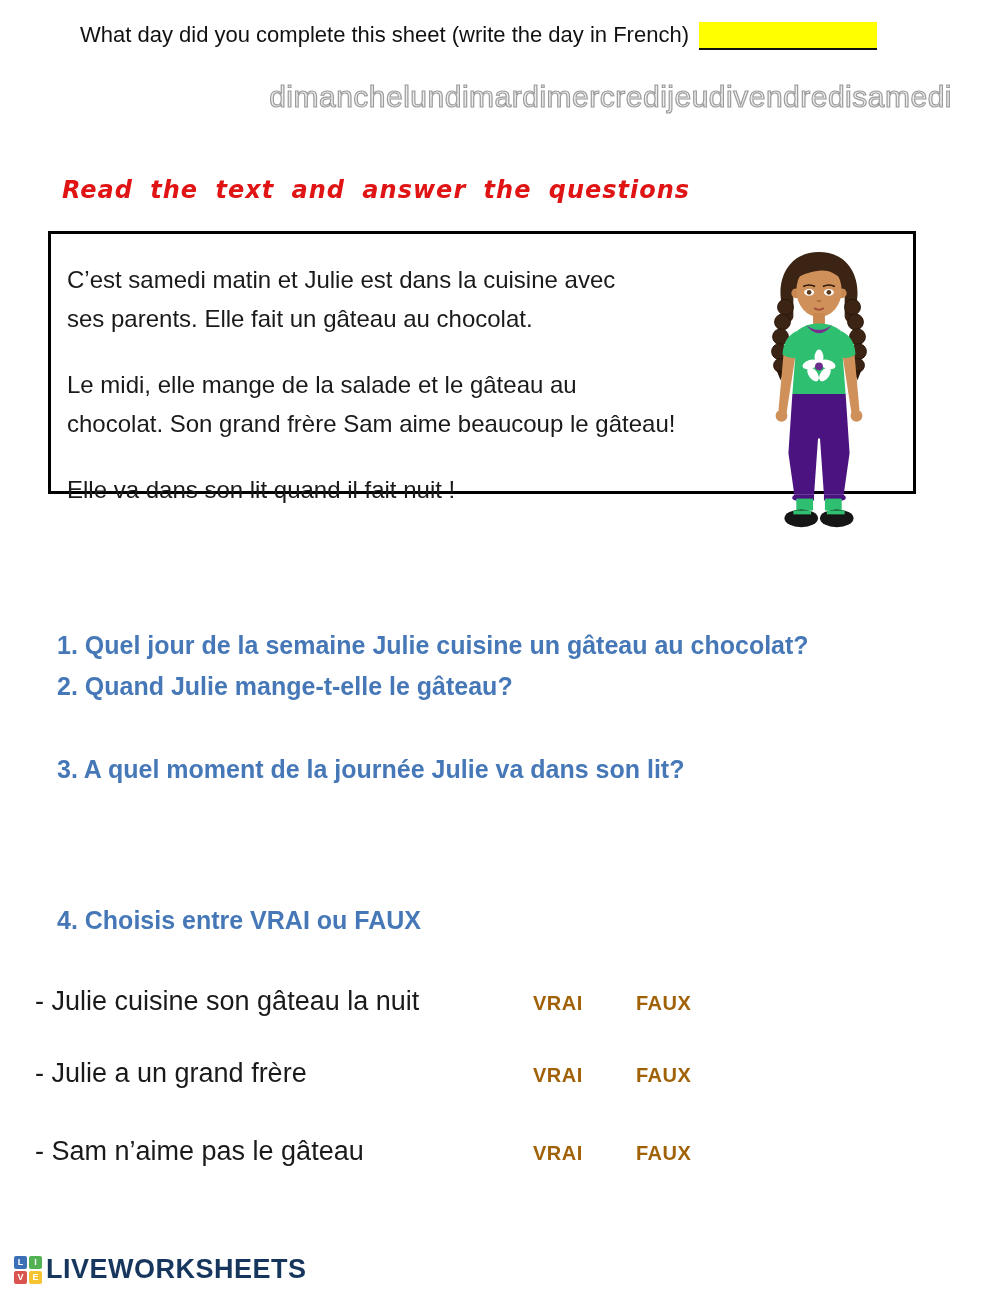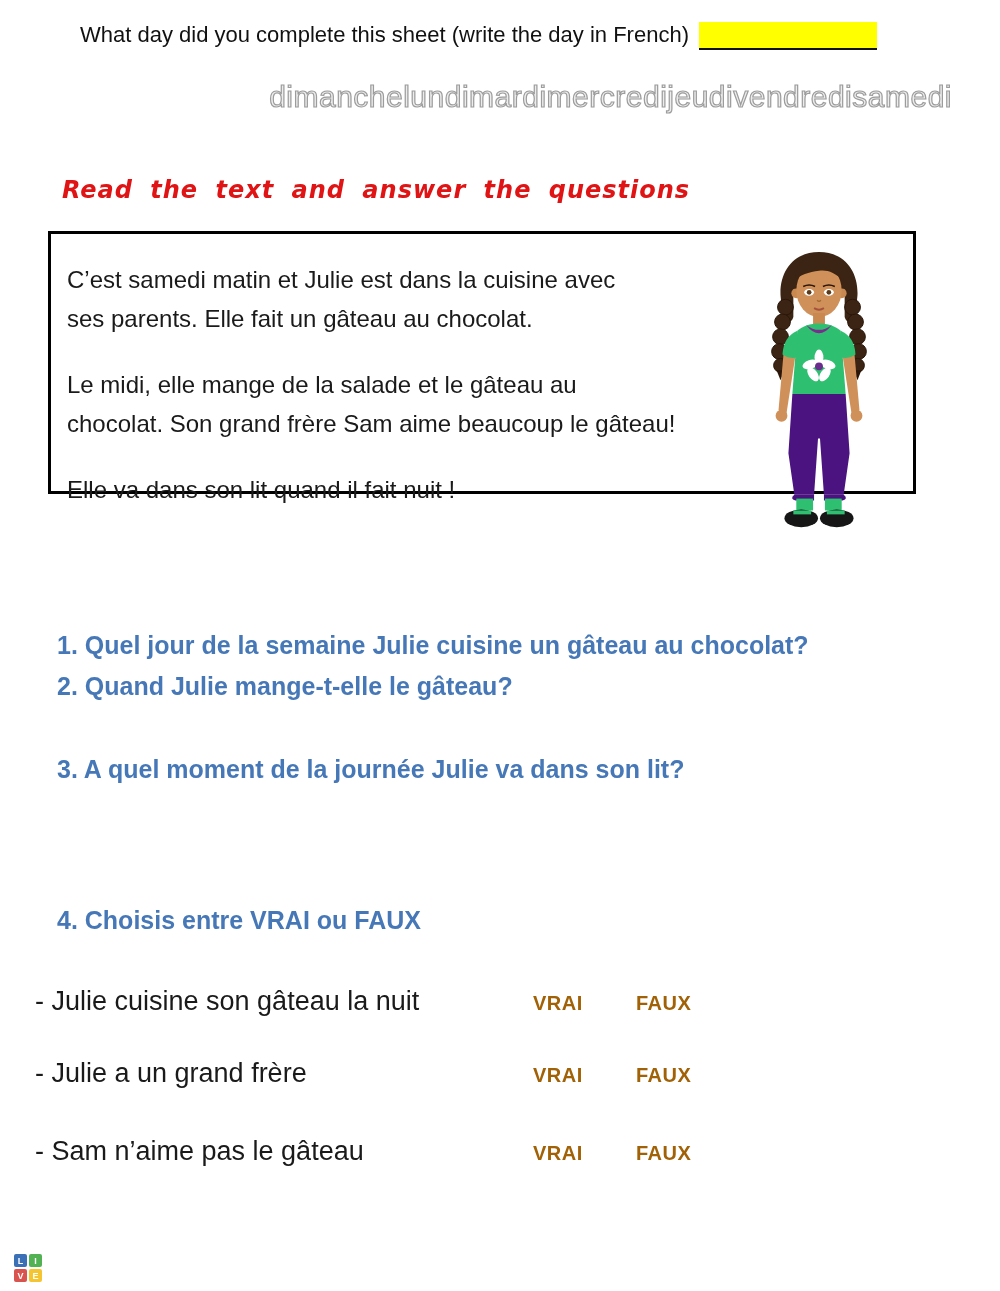--- a/index.html
+++ b/index.html
@@ -257,15 +257,16 @@
     <button class="tf-faux">FAUX</button>
   </div>
 
   <div class="footer">
     <span class="logo-grid">
       <span class="logo-sq sq-l">L</span>
       <span class="logo-sq sq-i">I</span>
       <span class="logo-sq sq-v">V</span>
       <span class="logo-sq sq-e">E</span>
     </span>
+    <span class="logo-text">LIVEWORKSHEETS</span>
   </div>
 
 </div>
 
 </body></html>

